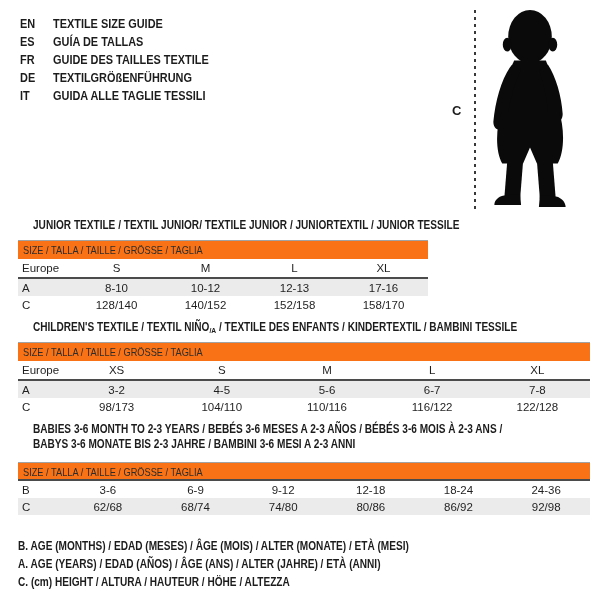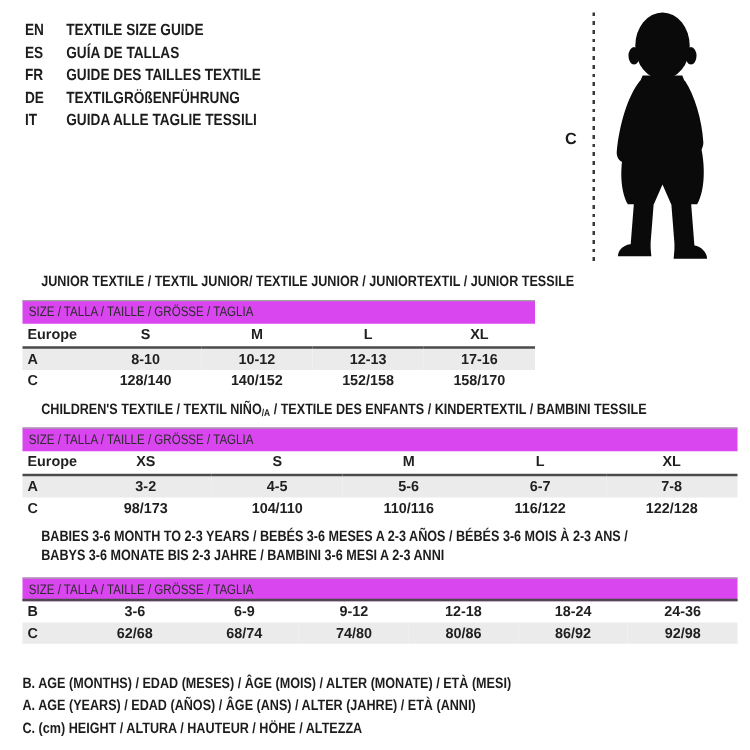--- a/index.html
+++ b/index.html
@@ -29,28 +29,28 @@
   .h-children{top:320px;}
   .h-babies{top:422px;line-height:15px;width:640px;}
   .h-babies .cond{display:block;}
 
   .tbl{position:absolute;left:18px;}
   .tbl-junior{top:240px;width:410px;}
   .tbl-children{top:342px;width:572px;}
   .tbl-babies{top:462px;width:572px;}
 
   .band{
-    background:#d946ef;height:19px;line-height:19px;padding-left:5px;
+    background:#f97316;height:19px;line-height:19px;padding-left:5px;
     font-size:11px;color:#2c2c2c;border-top:1px solid #a2a2a2;
     box-sizing:border-box;
   }
   .tbl-babies .band{border-bottom:2px solid #4b4b4b;}
 
   table{border-collapse:collapse;table-layout:fixed;width:100%;font-size:11.5px;}
-  td{text-align:center;height:17px;padding:0;font-weight:bold;color:#1f1f1f;}
+  td{text-align:center;height:17px;padding:0;font-weight:normal;color:#1f1f1f;}
   td.lbl{text-align:left;padding-left:4px;}
   tr.hdr-row td{height:18px;border-bottom:2px solid #4b4b4b;}
   tr.alt{background:#ebebeb;}
 
   
   .footnotes{position:absolute;left:18px;top:537px;font-weight:bold;font-size:12px;}
   .footnote{height:18px;line-height:18px;}
 
   sub.small-sub{font-size:8px;vertical-align:-2px;}
 </style>

